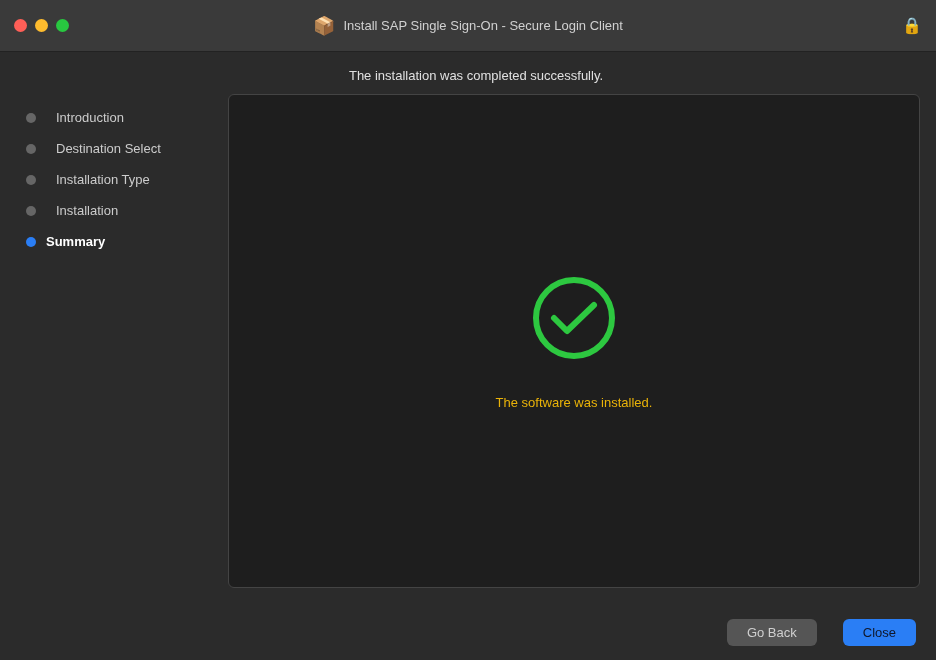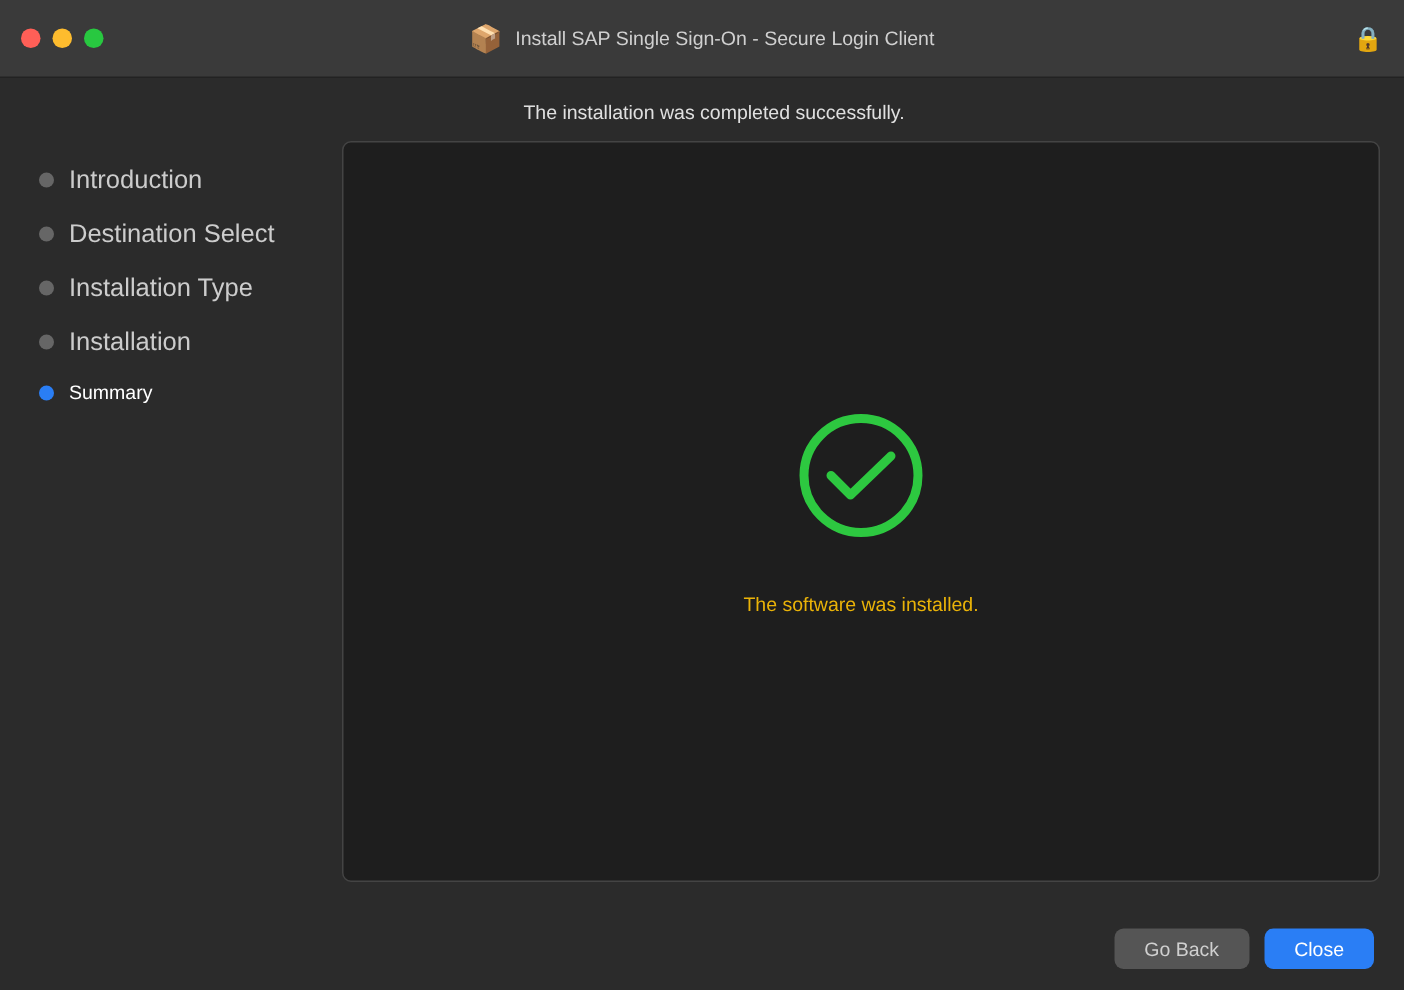--- a/index.html
+++ b/index.html
@@ -119,26 +119,27 @@
       height: 10px;
       border-radius: 50%;
       flex-shrink: 0;
     }
 
     .dot-gray { background: #666; }
     .dot-blue { background: #2a7ef5; }
 
     .sidebar-label {
       color: #cccccc;
-      font-size: 17px;
+      font-size: 13px;
+      margin-left: 10px;
     }
 
     .sidebar-label-active {
       color: #ffffff;
-      font-weight: 400;
+      font-weight: 700;
       font-size: 13px;
     }
 
     
     .content-panel {
       flex: 1;
       background: #1e1e1e;
       border-radius: 6px;
       border: 1px solid #444;
       display: flex;
@@ -173,42 +174,42 @@
     }
 
     
     .footer {
       height: 56px;
       background: #2b2b2b;
       display: flex;
       align-items: center;
       justify-content: flex-end;
       padding: 0 20px;
-      gap: 10px;
+      gap: 26px;
       flex-shrink: 0;
     }
 
     .btn {
       padding: 6px 20px;
       border-radius: 6px;
       font-size: 13px;
       font-weight: 500;
       cursor: pointer;
       border: none;
       outline: none;
     }
 
     .btn-back {
       background: #555;
       color: #d0d0d0;
     }
 
     .btn-close-action {
       background: #2a7ef5;
-      color: #ffffff;
+      color: #0f172a;
     }
   </style>
 </head>
 <body>
 
 <div class="title-bar">
   <div class="window-controls">
     <span class="window-btn btn-close"></span>
     <span class="window-btn btn-minimize"></span>
     <span class="window-btn btn-maximize"></span>

